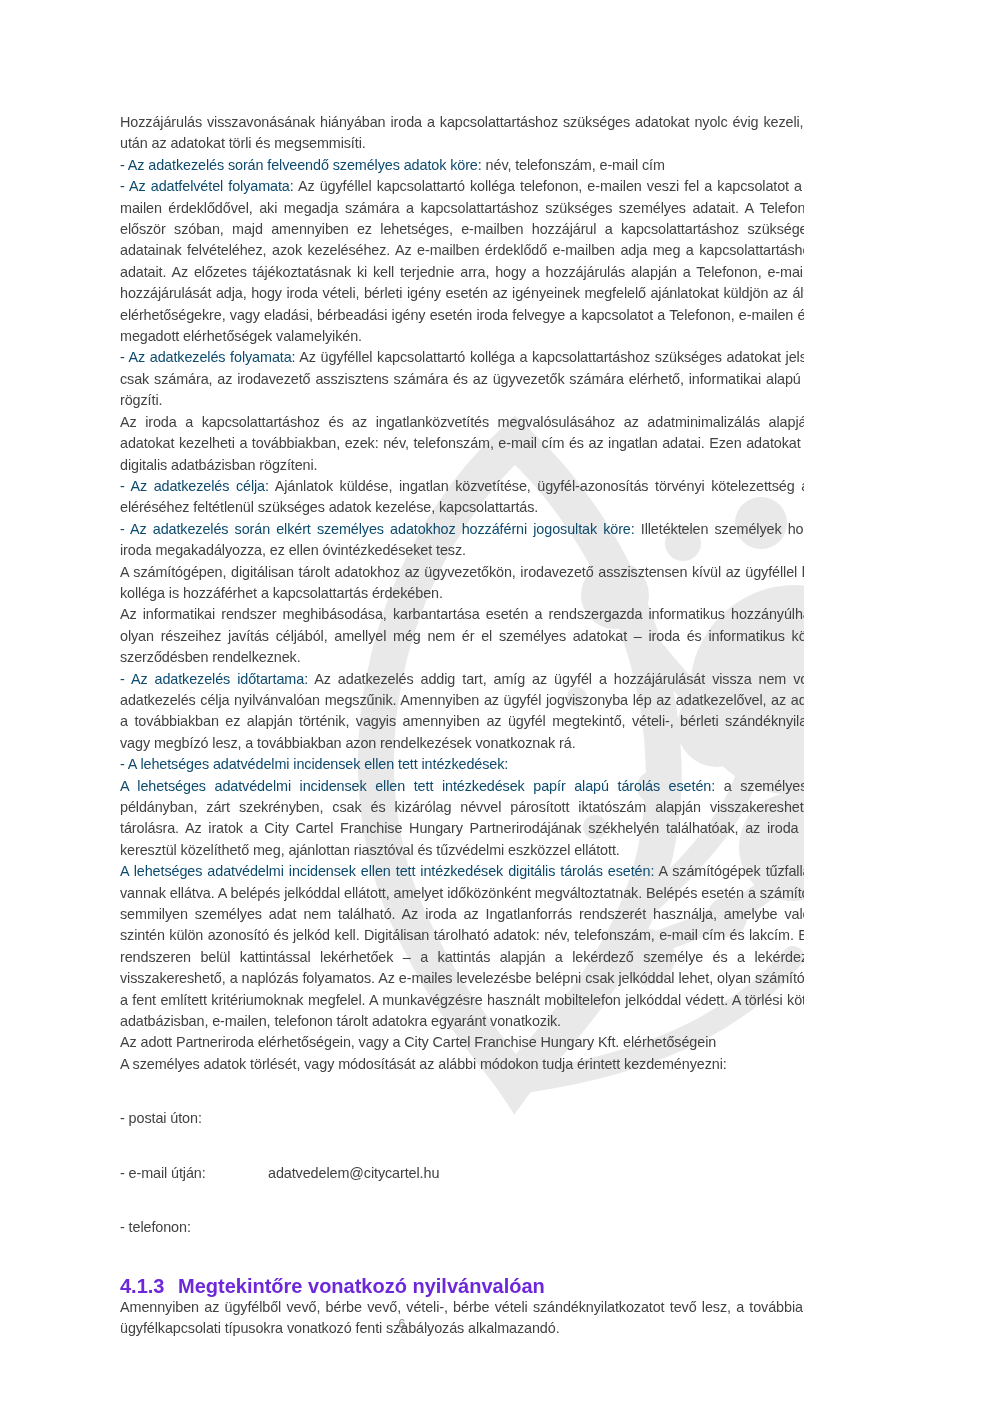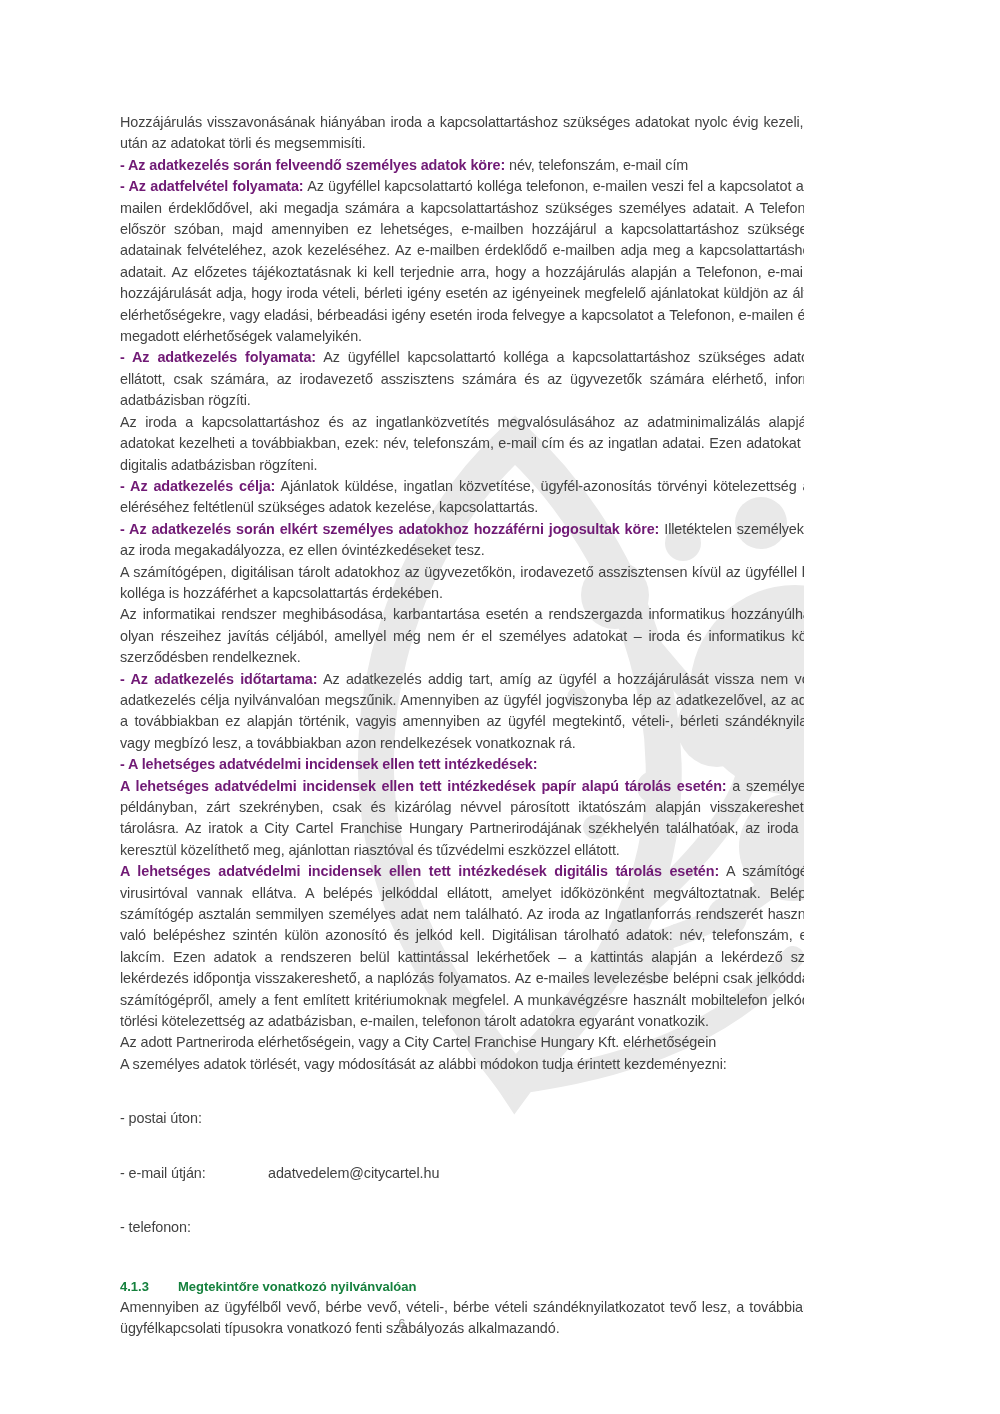--- a/index.html
+++ b/index.html
@@ -30,38 +30,38 @@
     width: 770px;
     font-size: 14.4px;
     line-height: 21.4px;
     letter-spacing: -0.1px;
     text-align: justify;
   }
 
   .content p { margin: 0; }
 
   .lead {
-    font-weight: 700;
-    color: #701a75;
+    font-weight: 400;
+    color: #0c4a6e;
   }
 
   .contact-row {
     display: flex;
     text-align: left;
     margin-top: 33px;
   }
   .contact-label { width: 148px; flex: 0 0 148px; }
   .contact-value { flex: 1; }
 
   .section-heading {
     display: flex;
     margin-top: 37px;
     font-weight: 700;
-    font-size: 13px;
-    color: #15803d;
+    font-size: 20px;
+    color: #6d28d9;
     letter-spacing: 0;
   }
   .section-number { width: 58px; flex: 0 0 58px; }
 
   .closing { margin-top: 3px; }
 
   .page-number {
     position: absolute;
     top: 1316px;
     left: 0;

